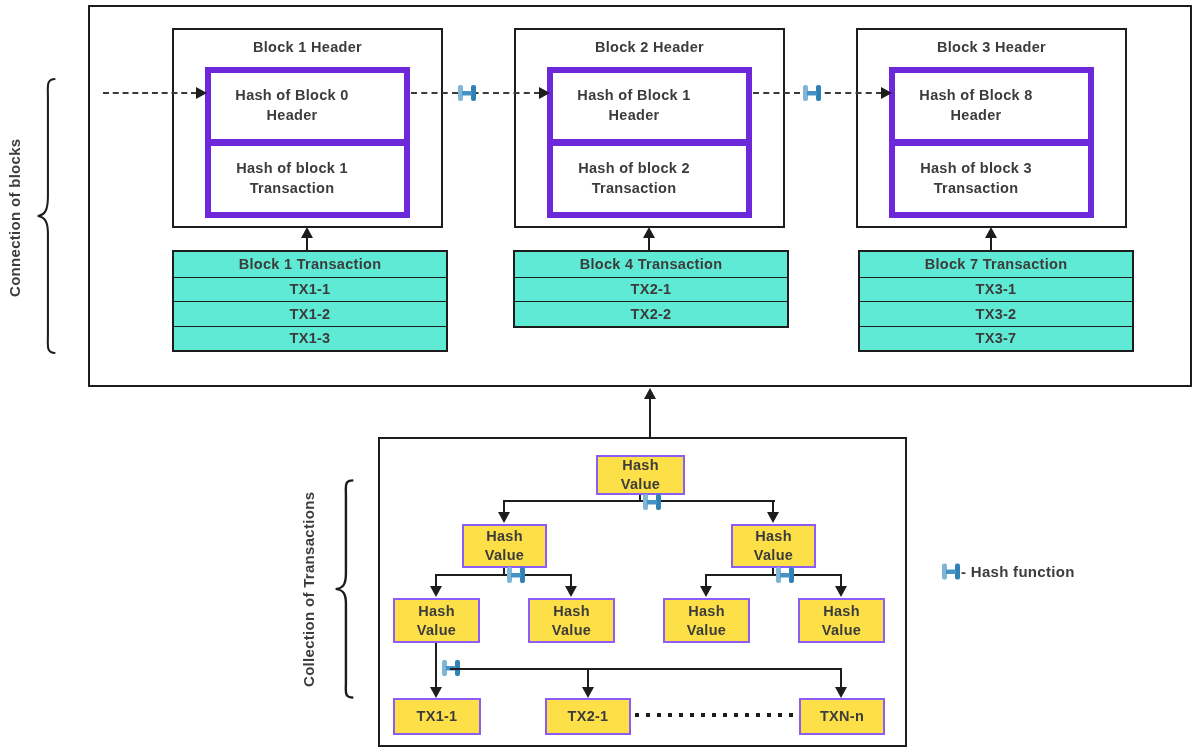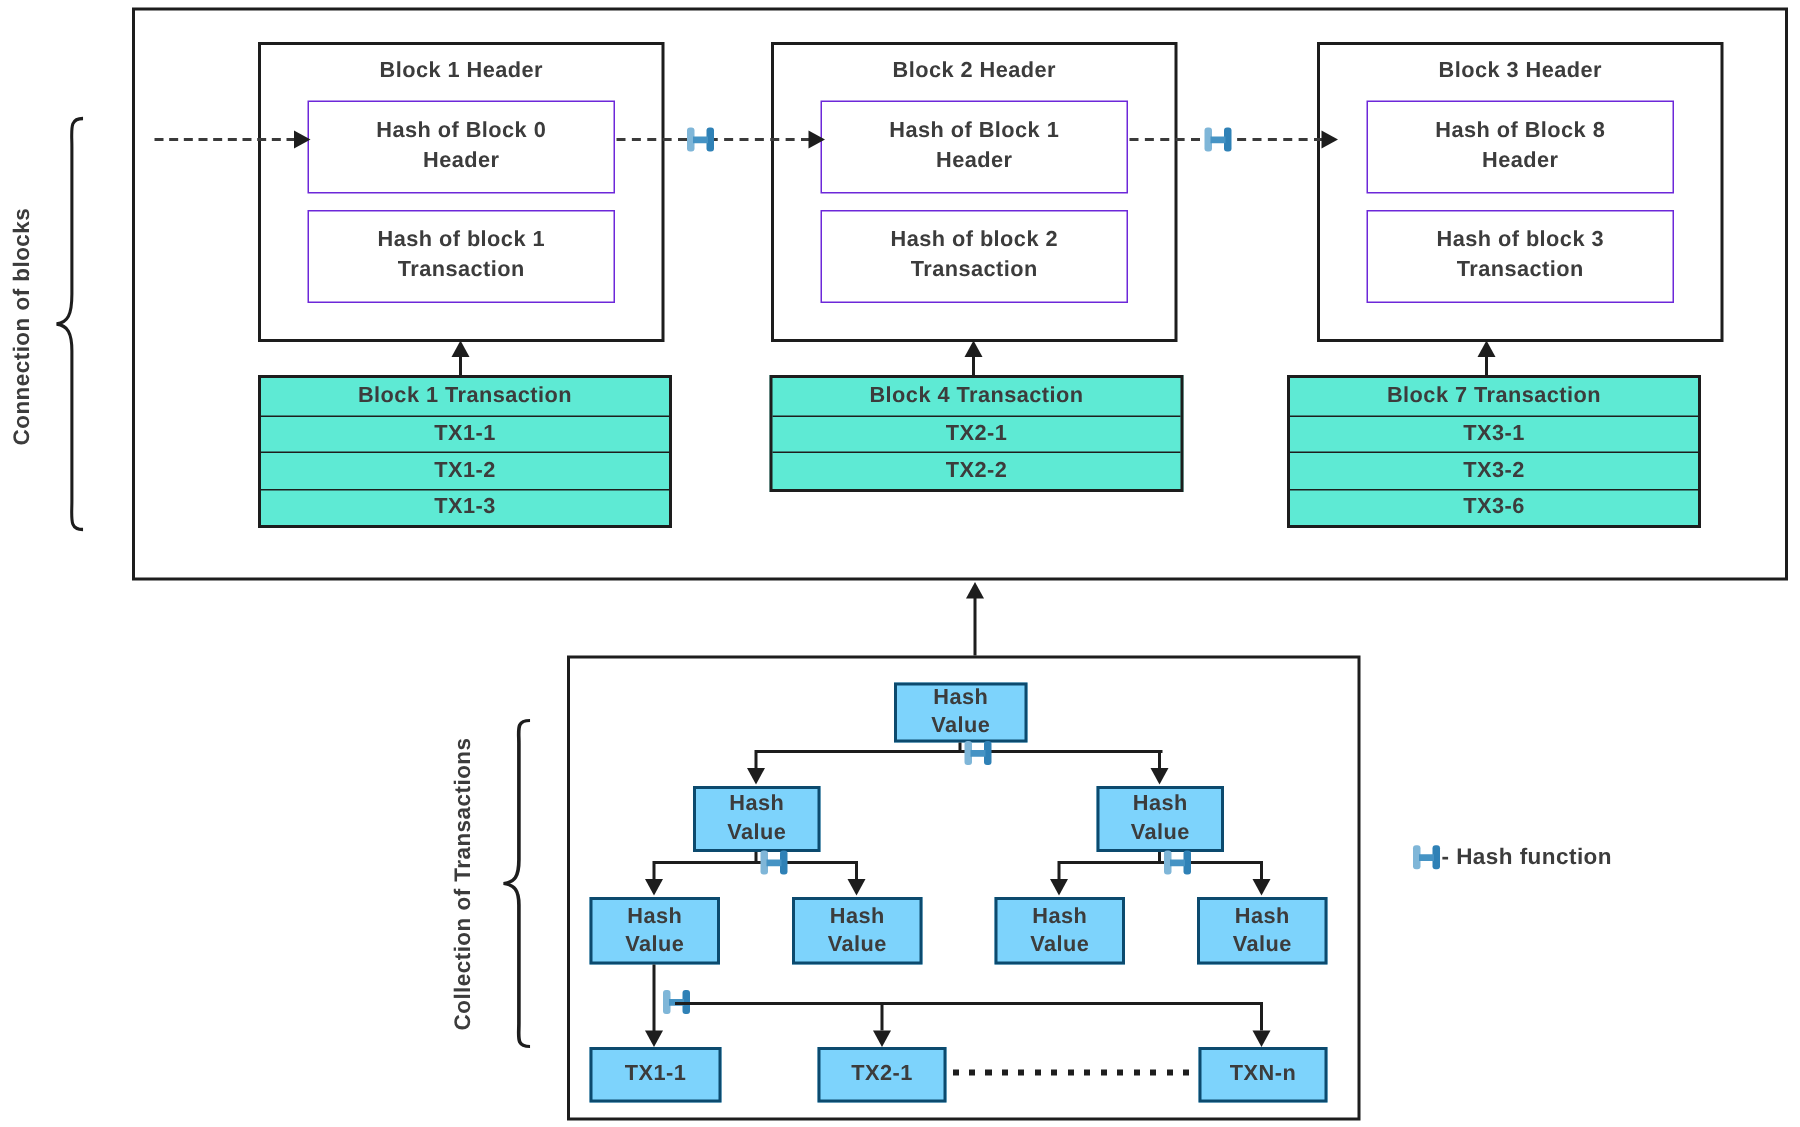--- a/index.html
+++ b/index.html
@@ -33,46 +33,46 @@
   }
   .blocktitle {
     position: absolute;
     top: 9px; left: 0; right: 0;
     text-align: center;
   }
   .inner {
     position: absolute;
     left: 31px;
     width: 205px;
-    height: 62px;
-    border: 1px solid #6d28d9;
-    background: #ffffff;
-    display: flex; align-items: center; justify-content: center;
+    height: 78px;
+    border: 6px solid #6d28d9;
+    background: #ffffff;
+    display: flex; align-items: center; 
     text-align: center;
     line-height: 1.35;
   }
   .inner.i1 { top: 37px; }
   .inner.i2 { top: 110px; }
   .inner span { display: block; width: 162px; }
   .ttable {
     position: absolute;
     top: 250px;
     width: 276px;
     border: 2px solid #1d1d1d;
     background: #5eead4;
   }
   .trow {
     height: 24.5px;
     display: flex; align-items: center; justify-content: center;
   }
   .trow + .trow { border-top: 1.5px solid #1d1d1d; }
   .mnode {
     position: absolute;
-    border: 2px solid #0c4a6e;
-    background: #7dd3fc;
+    border: 2px solid #8b5cf6;
+    background: #fde047;
     display: flex; align-items: center; justify-content: center;
     text-align: center;
     line-height: 1.3;
   }
   .mnode .wrap { display: block; width: 52px; }
   .vline, .hline { position: absolute; background: #1d1d1d; }
   .vline { width: 2px; }
   .hline { height: 2px; }
   .dash {
     position: absolute; height: 0;
@@ -150,34 +150,34 @@
     <div class="inner i2">
       <span>Hash of block 2 Transaction</span>
     </div>
   </div>
   <div class="ttable" style="left:513px;">
     <div class="trow">Block 4 Transaction</div>
     <div class="trow">TX2-1</div>
     <div class="trow">TX2-2</div>
   </div>
 
-  <div class="blockbox" style="left:856px;margin-left:22px;">
+  <div class="blockbox" style="left:856px;">
     <div class="blocktitle">Block 3 Header</div>
     <div class="inner i1">
       <span>Hash of Block 8 Header</span>
     </div>
     <div class="inner i2">
       <span>Hash of block 3 Transaction</span>
     </div>
   </div>
   <div class="ttable" style="left:858px;">
     <div class="trow">Block 7 Transaction</div>
     <div class="trow">TX3-1</div>
     <div class="trow">TX3-2</div>
-    <div class="trow">TX3-6</div>
+    <div class="trow">TX3-7</div>
   </div>
 
   <div class="vline" style="left:306px; top:236px; height:14px;"></div>
   <div class="tri tri-up" style="left:301px; top:227px;"></div>
   <div class="vline" style="left:648px; top:236px; height:14px;"></div>
   <div class="tri tri-up" style="left:643px; top:227px;"></div>
   <div class="vline" style="left:990px; top:236px; height:14px;"></div>
   <div class="tri tri-up" style="left:985px; top:227px;"></div>
 
   <div class="dash" style="left:103px; top:92px; width:94px;"></div>

